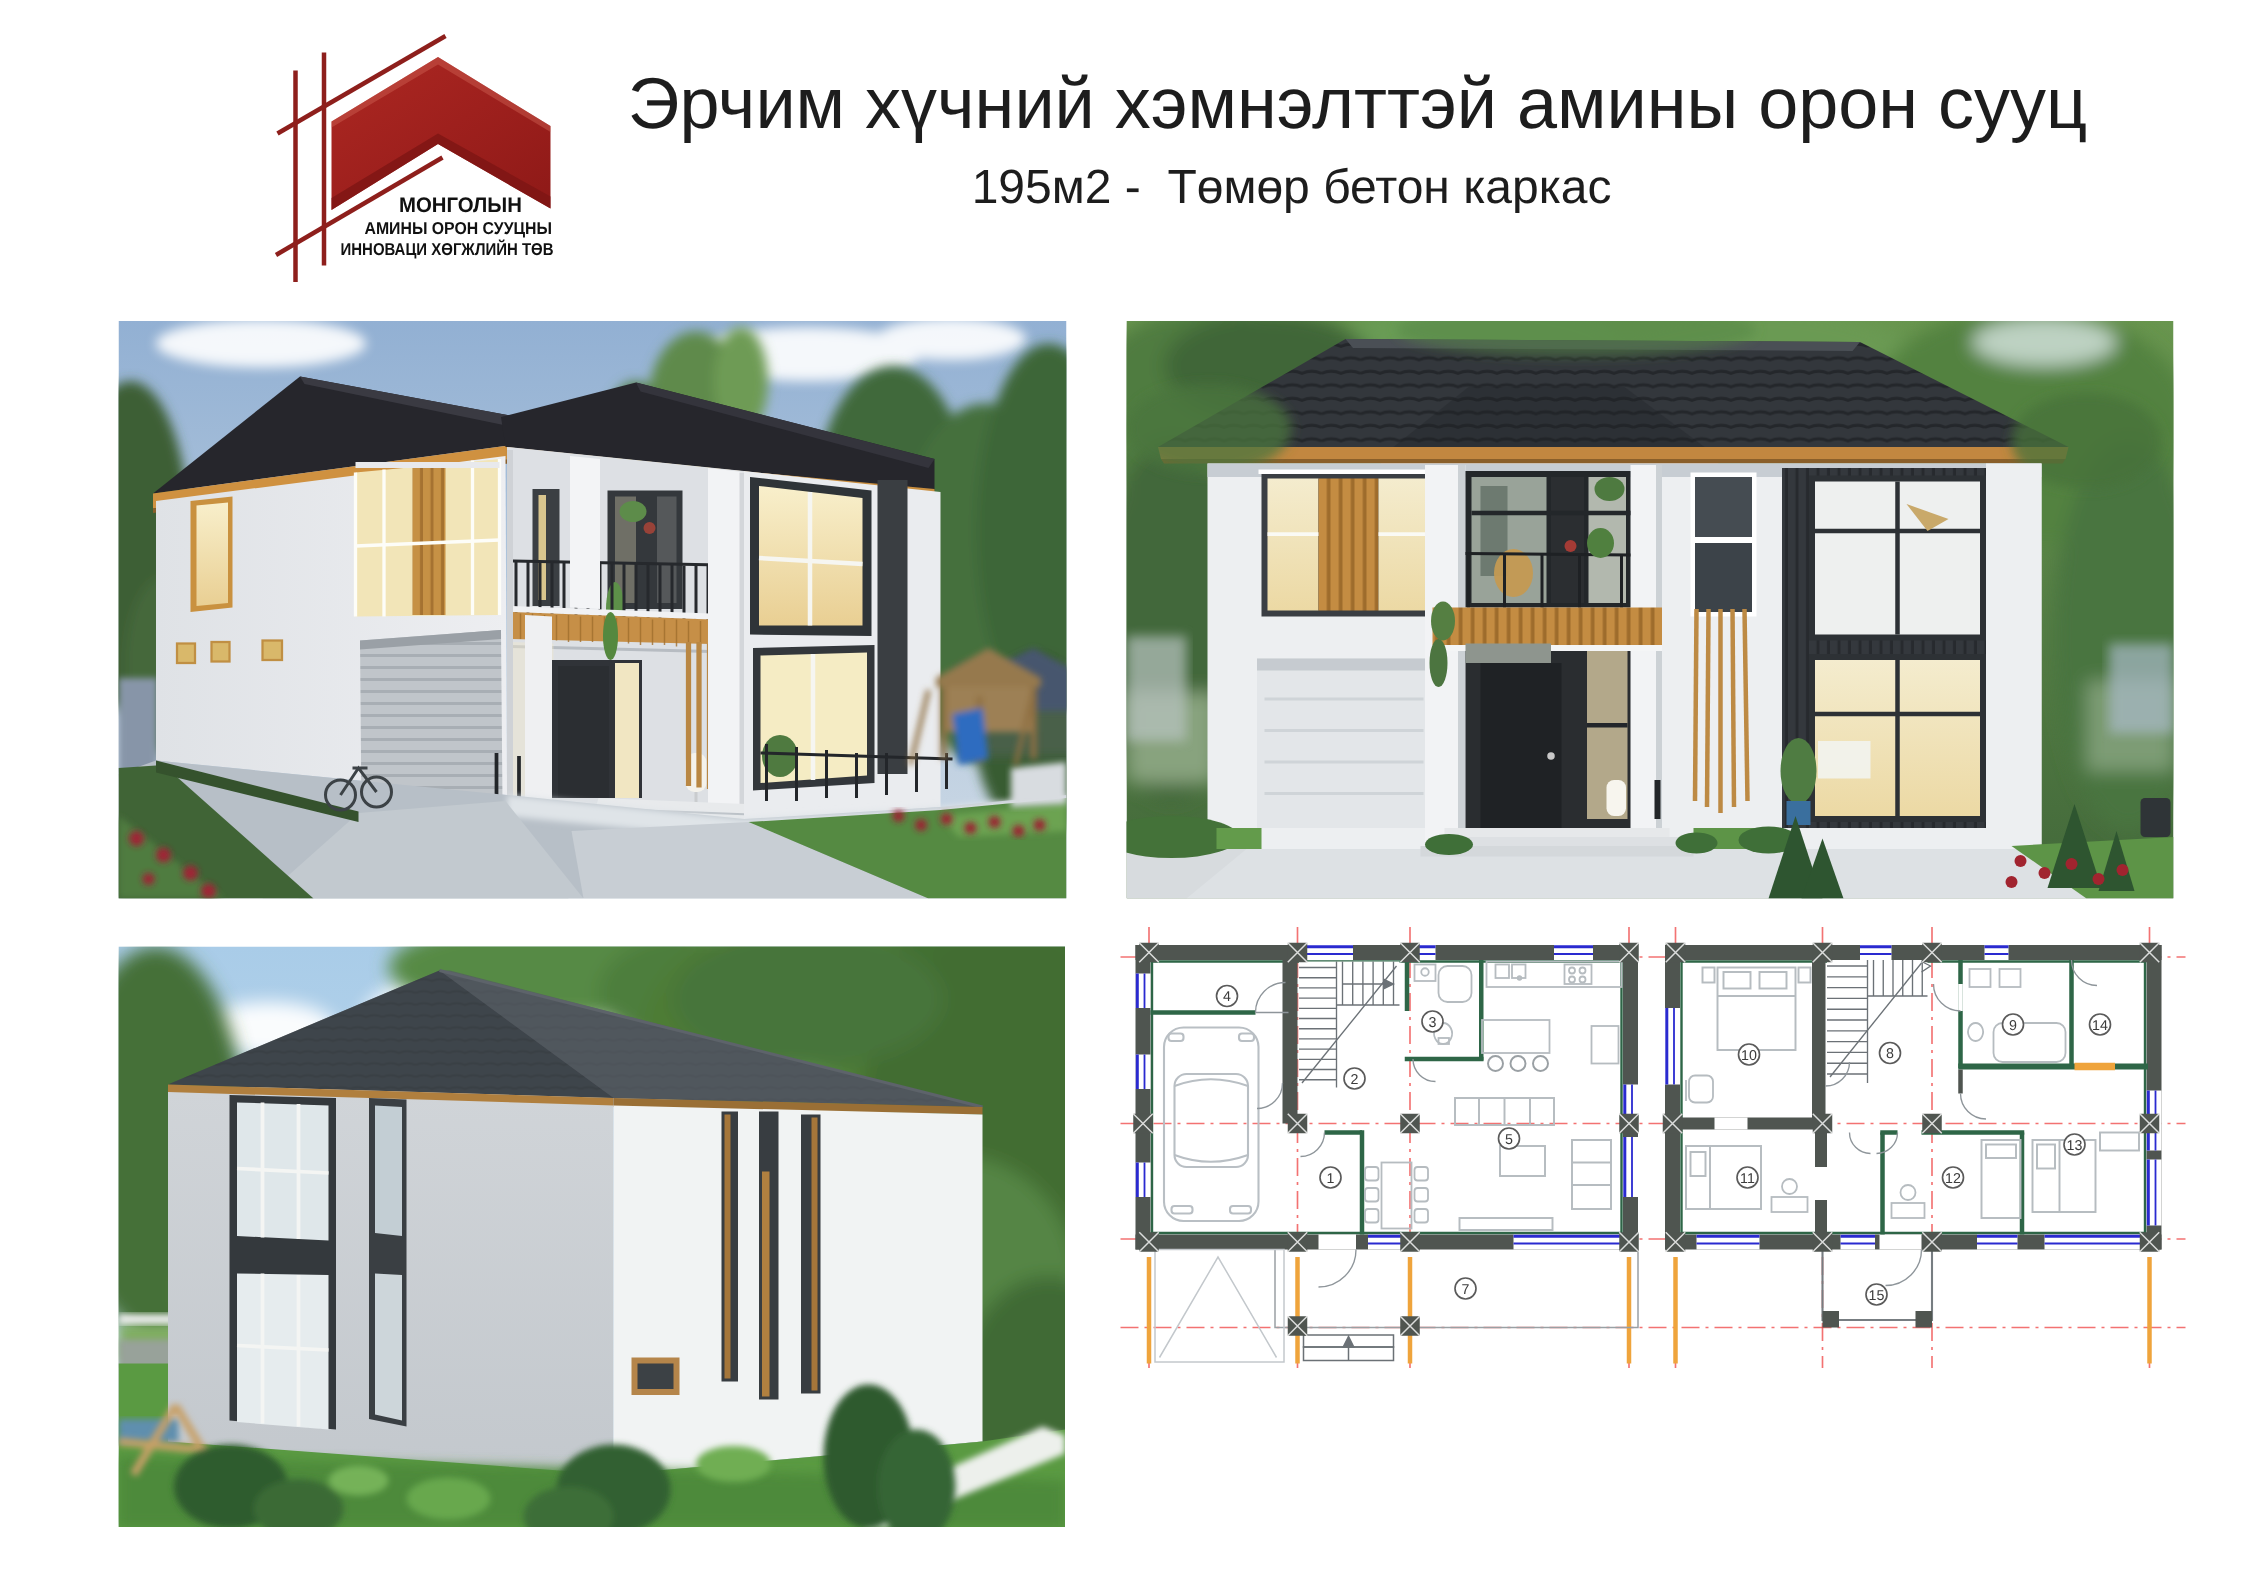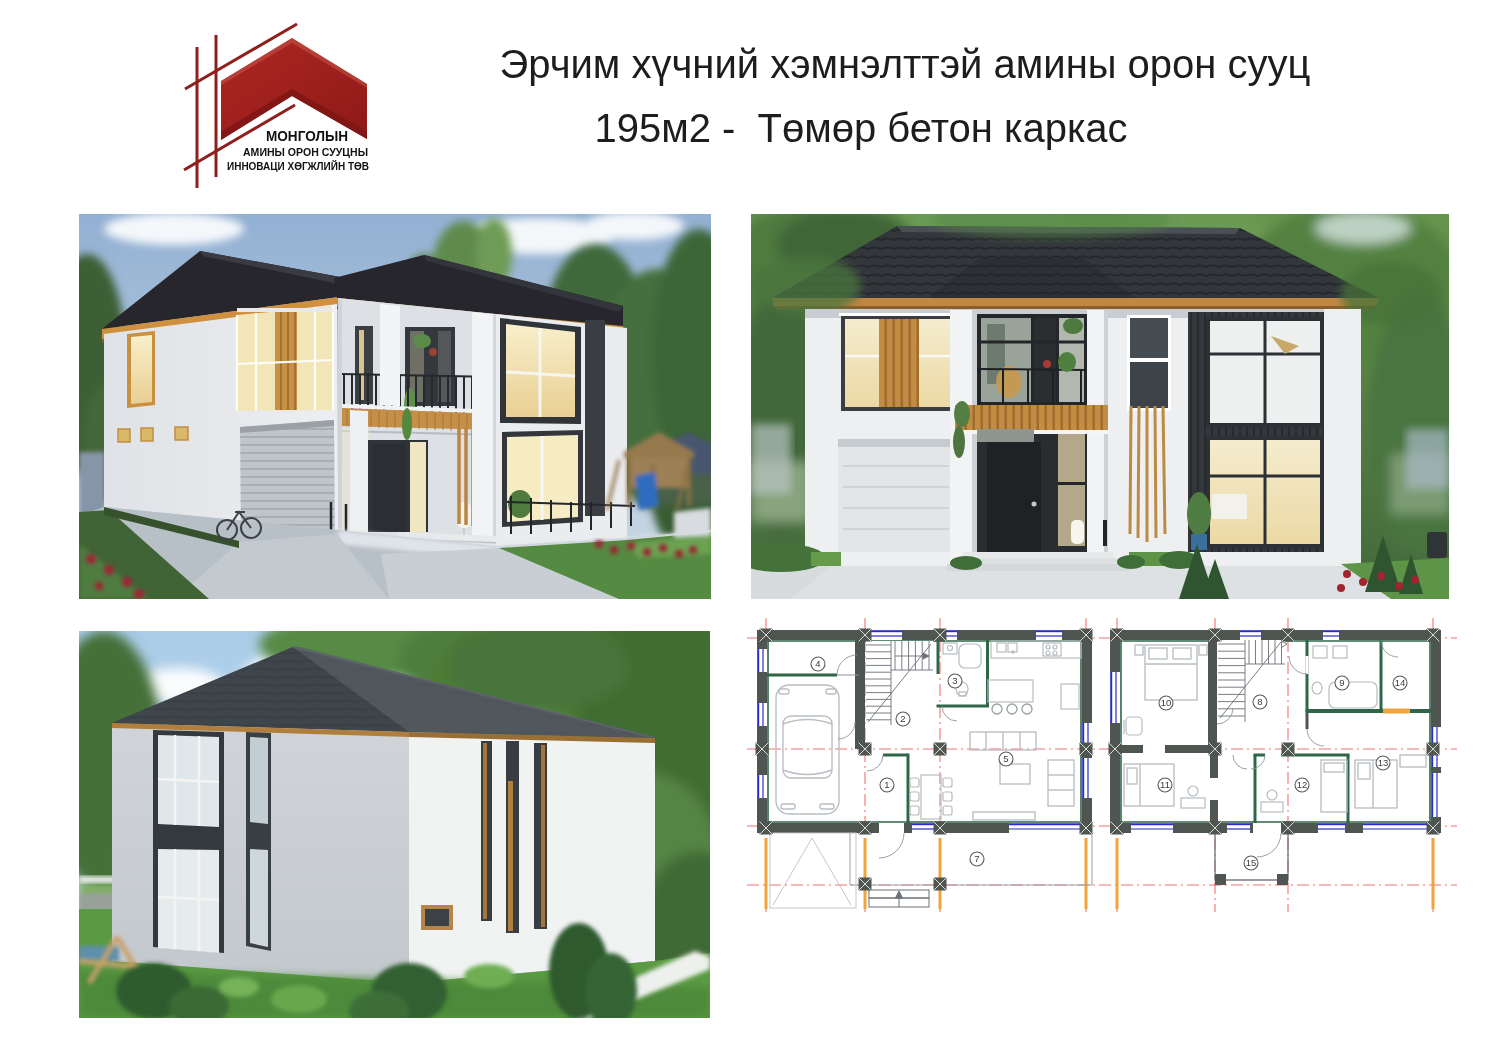--- a/index.html
+++ b/index.html
@@ -27,23 +27,23 @@
 <polygon points="41,110 112,67 187,109 187,117 112,74 41,118" fill="#7d1514" opacity="0.8"></polygon>
 <polygon points="41,59 112,16 187,62 187,66 112,21 41,63" fill="#d4685a" opacity="0.4"></polygon>
 
 <g fill="#111111" font-family="Liberation Sans,sans-serif" font-weight="bold">
 <text x="86" y="119" font-size="14" textLength="82" lengthAdjust="spacingAndGlyphs">МОНГОЛЫН</text>
 <text x="63" y="134" font-size="11.5" textLength="125" lengthAdjust="spacingAndGlyphs">АМИНЫ ОРОН СУУЦНЫ</text>
 <text x="47" y="148" font-size="11.5" textLength="142" lengthAdjust="spacingAndGlyphs">ИННОВАЦИ ХӨГЖЛИЙН ТӨВ</text>
 </g>
 </svg>
 
-<div class="abs" style="left:415px;top:42px;width:980px;text-align:center;font-size:40px;color:#1d1d1d">Эрчим хүчний хэмнэлттэй амины орон сууц</div>
-
-<div class="abs" style="left:371px;top:106px;width:980px;text-align:center;font-size:40px;color:#1d1d1d">195м2 -&nbsp; Төмөр бетон каркас</div>
+<div class="abs" style="left:415px;top:42px;width:980px;text-align:center;font-size:48px;color:#1d1d1d">Эрчим хүчний хэмнэлттэй амины орон сууц</div>
+
+<div class="abs" style="left:371px;top:106px;width:980px;text-align:center;font-size:32px;color:#1d1d1d">195м2 -&nbsp; Төмөр бетон каркас</div>
 
 <svg class="abs" style="left:79px;top:214px" width="632" height="385" viewBox="0 0 632 385">
 <defs>
 <linearGradient id="p1sky" x1="0" y1="0" x2="0" y2="1">
 <stop offset="0" stop-color="#92b0d3"></stop>
         <stop offset="0.55" stop-color="#b5cade"></stop>
         <stop offset="1" stop-color="#cfdae6"></stop>
 </linearGradient>
 <linearGradient id="p1wallL" x1="0" y1="0" x2="1" y2="0">
 <stop offset="0" stop-color="#dfe2e6"></stop>

